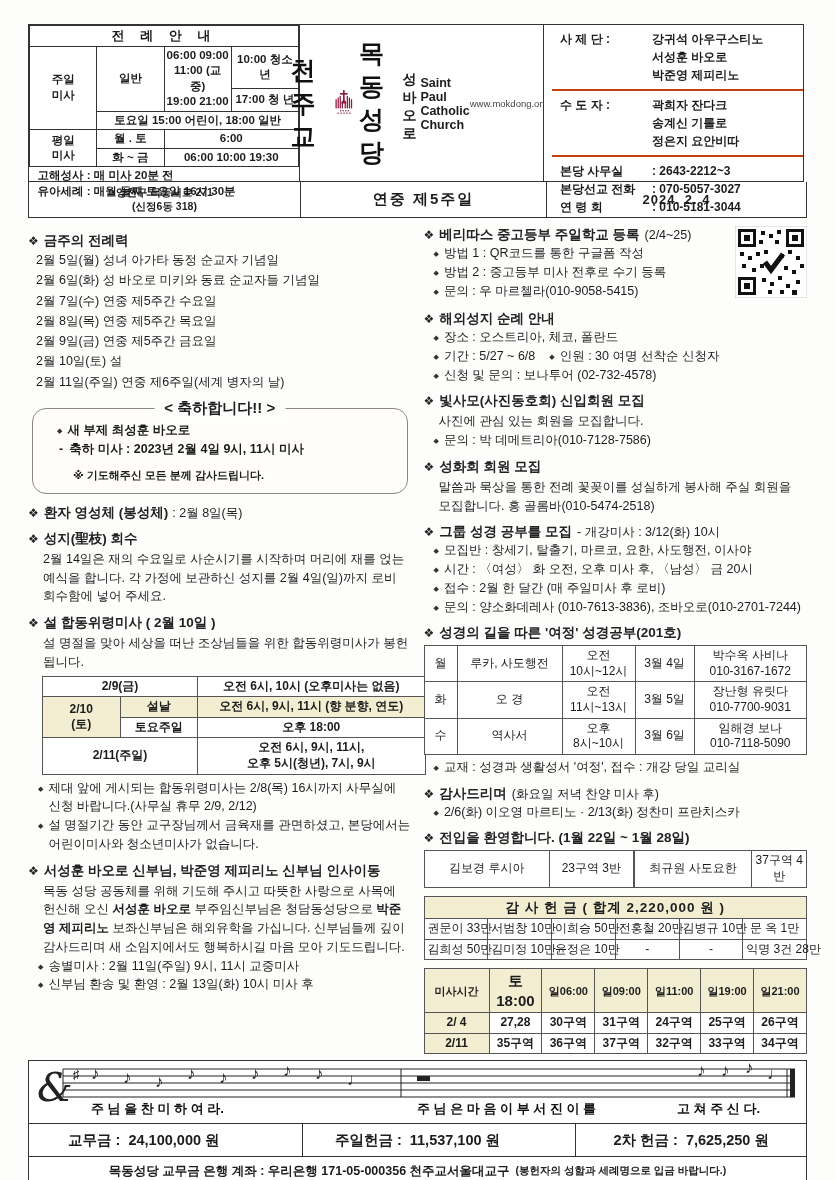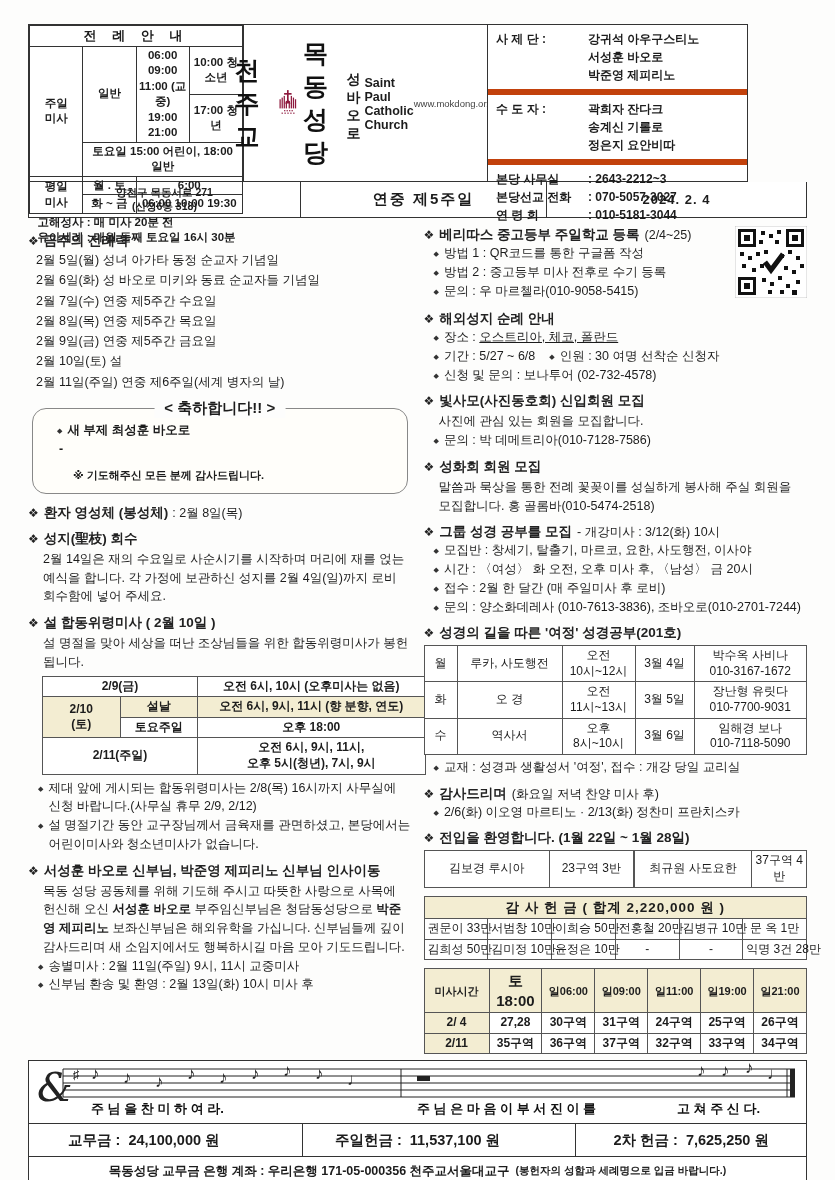--- a/index.html
+++ b/index.html
@@ -3,55 +3,55 @@
 <meta charset="utf-8">
 <style>
   html,body{margin:0;padding:0;background:#e8e8e8;}
   .page{position:relative;width:835px;height:1180px;background:#fdfdfc;overflow:hidden;
         box-sizing:border-box;padding:24px 28px 12px 28px;
         font-family:"Liberation Sans","DejaVu Sans",sans-serif;color:#1c1c1c;}
   
   .hdr{display:flex;width:779px;}
   .hdr-box{border:1.5px solid #333;box-sizing:border-box;background:#fff;}
   .hdr-box+.hdr-box{margin-left:-1.5px;}
-  .lit{width:216px;height:158px;}
+  .lit{width:272px;height:158px;}
   .lit table{border-collapse:collapse;width:100%;height:100%;table-layout:fixed;}
   .lit td{border:1px solid #333;font-size:11.5px;font-weight:bold;text-align:center;padding:1px 2px;line-height:1.35;}
   .lit .no-b{border:none;text-align:left;padding-left:8px;}
   .lit .ttl{font-size:13px;letter-spacing:6px;border-bottom:1px solid #333;}
   .logo-box{width:246px;height:158px;display:flex;align-items:center;justify-content:center;}
   .logo-row{display:flex;align-items:center;gap:4px;}
   .logo-kr{font-size:25px;font-weight:bold;letter-spacing:1px;color:#111;}
   .logo-sub{font-size:14px;font-weight:bold;letter-spacing:4px;margin-top:8px;}
   .logo-en{font-size:12.5px;font-weight:bold;margin-top:1px;}
   .logo-web{font-size:9.5px;color:#444;margin-top:1px;}
   .info{width:261px;height:158px;font-size:12px;font-weight:bold;display:flex;flex-direction:column;}
-  .info-sec{padding:5px 8px;flex:1;}
-  .info-sec+.info-sec{border-top:6px solid #c2410c;}
+  .info-sec{padding:5px 8px;flex:1;margin-left:8px;}
+  .info-sec+.info-sec{border-top:2px solid #c2410c;}
   .info-row{display:flex;line-height:1.5;}
   .info-lab{width:92px;white-space:nowrap;}
   .info-names div{line-height:1.5;}
   .strip{display:flex;width:779px;border:1.5px solid #333;border-top:none;box-sizing:border-box;height:36px;background:#fff;}
   .strip>div{display:flex;align-items:center;justify-content:center;box-sizing:border-box;}
   .strip .addr{width:272px;flex-direction:column;font-size:10.5px;font-weight:bold;line-height:1.3;border-right:1px solid #333;}
   .strip .week{width:246px;font-size:15px;font-weight:bold;letter-spacing:2px;border-right:1px solid #333;}
   .strip .date{flex:1;font-size:13px;font-weight:bold;letter-spacing:1px;}
   
   .cols{display:flex;gap:12px;margin-top:6px;}
   .col{width:384px;}
   .sec{margin-top:8px;}
   .sec-title{font-size:13.5px;font-weight:bold;color:#222;display:flex;align-items:baseline;}
   .sec-title .mk{margin-right:5px;font-size:12px;}
   .sec-title .sfx{font-weight:normal;font-size:12.5px;margin-left:5px;}
   .txt{font-size:12.5px;line-height:1.5;padding-left:15px;margin-top:2px;}
   .bi{display:flex;font-size:12.5px;line-height:1.5;padding-left:10px;}
   .bi .bm{font-size:7px;margin:5px 5px 0 0;color:#333;flex:none;}
   .bi .dm{margin:0 6px 0 2px;flex:none;}
   .inline-val{font-weight:normal;font-size:12.5px;margin-left:4px;}
-  .u{text-decoration:underline;margin-top:39px;}
+  .u{margin-top:39px;}
   b.nm{font-weight:bold;}
   
   .cal-item{font-size:12.5px;line-height:1.62;padding-left:8px;white-space:nowrap;}
   
   .congrats{position:relative;border:1.2px solid #888;border-radius:14px;margin:16px 4px 10px 4px;padding:12px 14px 8px 14px;background:#fffefa;}
   .congrats-ttl{position:absolute;top:-10px;left:50%;transform:translateX(-50%);background:#fdfdfc;
                 padding:0 10px;font-size:15px;font-weight:bold;white-space:nowrap;}
   .congrats .bi{font-weight:bold;}
   .congrats .note{font-weight:bold;padding-left:26px;font-size:11px;line-height:1.6;margin-top:9px;}
   
@@ -234,20 +234,21 @@
       </div>
 
       <div class="congrats">
         <div class="congrats-ttl">&lt; 축하합니다!! &gt;</div>
         <div class="bi">
             <span class="bm">◆</span>
             <span>새 부제 최성훈 바오로</span>
           </div>
         <div class="bi">
             <span class="dm">-</span>
+            <span>축하 미사 : 2023년 2월 4일 9시, 11시 미사</span>
           </div>
         <div class="note">※ 기도해주신 모든 분께 감사드립니다.</div>
       </div>
 
       <div class="sec">
         <div class="sec-title">
             <span class="mk">❖</span>
             <span>환자 영성체 (봉성체)</span>
             <span class="inline-val">: 2월 8일(목)</span>
           </div>

